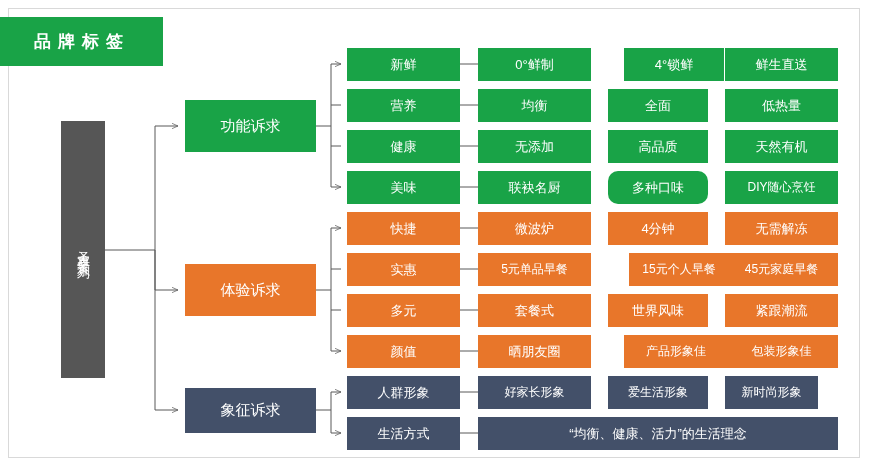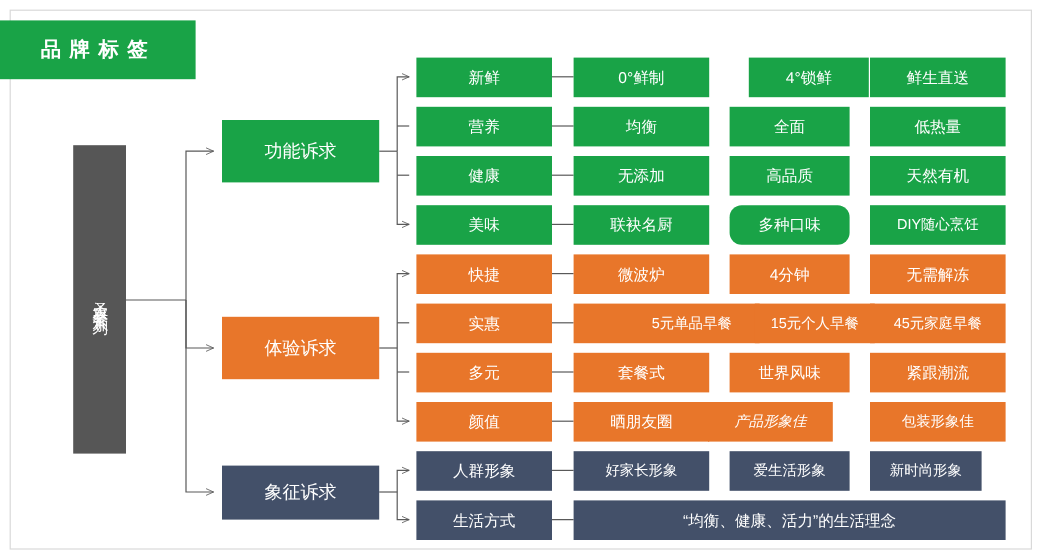--- a/index.html
+++ b/index.html
@@ -140,32 +140,32 @@
   <div class="cell c-green" style="left:478px;top:171px;width:113px;">联袂名厨</div>
   <div class="cell c-green" style="left:608px;top:171px;width:100px;border-radius:10px;">多种口味</div>
   <div class="cell c-green small" style="left:725px;top:171px;width:113px;">DIY随心烹饪</div>
 
   <div class="cell c-orange" style="left:347px;top:212px;width:113px;">快捷</div>
   <div class="cell c-orange" style="left:478px;top:212px;width:113px;">微波炉</div>
   <div class="cell c-orange" style="left:608px;top:212px;width:100px;">4分钟</div>
   <div class="cell c-orange" style="left:725px;top:212px;width:113px;">无需解冻</div>
 
   <div class="cell c-orange" style="left:347px;top:253px;width:113px;">实惠</div>
-  <div class="cell c-orange small" style="left:478px;top:253px;width:113px;padding-left:42px;">5元单品早餐</div>
+  <div class="cell c-orange small" style="left:478px;top:253px;width:113px;">5元单品早餐</div>
   <div class="cell c-orange small" style="left:629px;top:253px;width:100px;">15元个人早餐</div>
   <div class="cell c-orange small" style="left:725px;top:253px;width:113px;">45元家庭早餐</div>
 
   <div class="cell c-orange" style="left:347px;top:294px;width:113px;">多元</div>
   <div class="cell c-orange" style="left:478px;top:294px;width:113px;">套餐式</div>
   <div class="cell c-orange" style="left:608px;top:294px;width:100px;">世界风味</div>
   <div class="cell c-orange" style="left:725px;top:294px;width:113px;">紧跟潮流</div>
 
   <div class="cell c-orange" style="left:347px;top:335px;width:113px;">颜值</div>
   <div class="cell c-orange" style="left:478px;top:335px;width:113px;">晒朋友圈</div>
-  <div class="cell c-orange small" style="left:590px;top:335px;width:104px;font-style:italic;">产品形象佳</div>
+  <div class="cell c-orange small" style="left:624px;top:335px;width:104px;">产品形象佳</div>
   <div class="cell c-orange small" style="left:725px;top:335px;width:113px;">包装形象佳</div>
 
   <div class="cell c-blue" style="left:347px;top:376px;width:113px;">人群形象</div>
   <div class="cell c-blue small" style="left:478px;top:376px;width:113px;font-family:Liberation Mono, monospace;">好家长形象</div>
   <div class="cell c-blue small" style="left:608px;top:376px;width:100px;">爱生活形象</div>
   <div class="cell c-blue small" style="left:725px;top:376px;width:93px;">新时尚形象</div>
 
   <div class="cell c-blue" style="left:347px;top:417px;width:113px;">生活方式</div>
   <div class="cell c-blue wide-note" style="left:478px;top:417px;width:360px;">“均衡、健康、活力”的生活理念</div>
 

